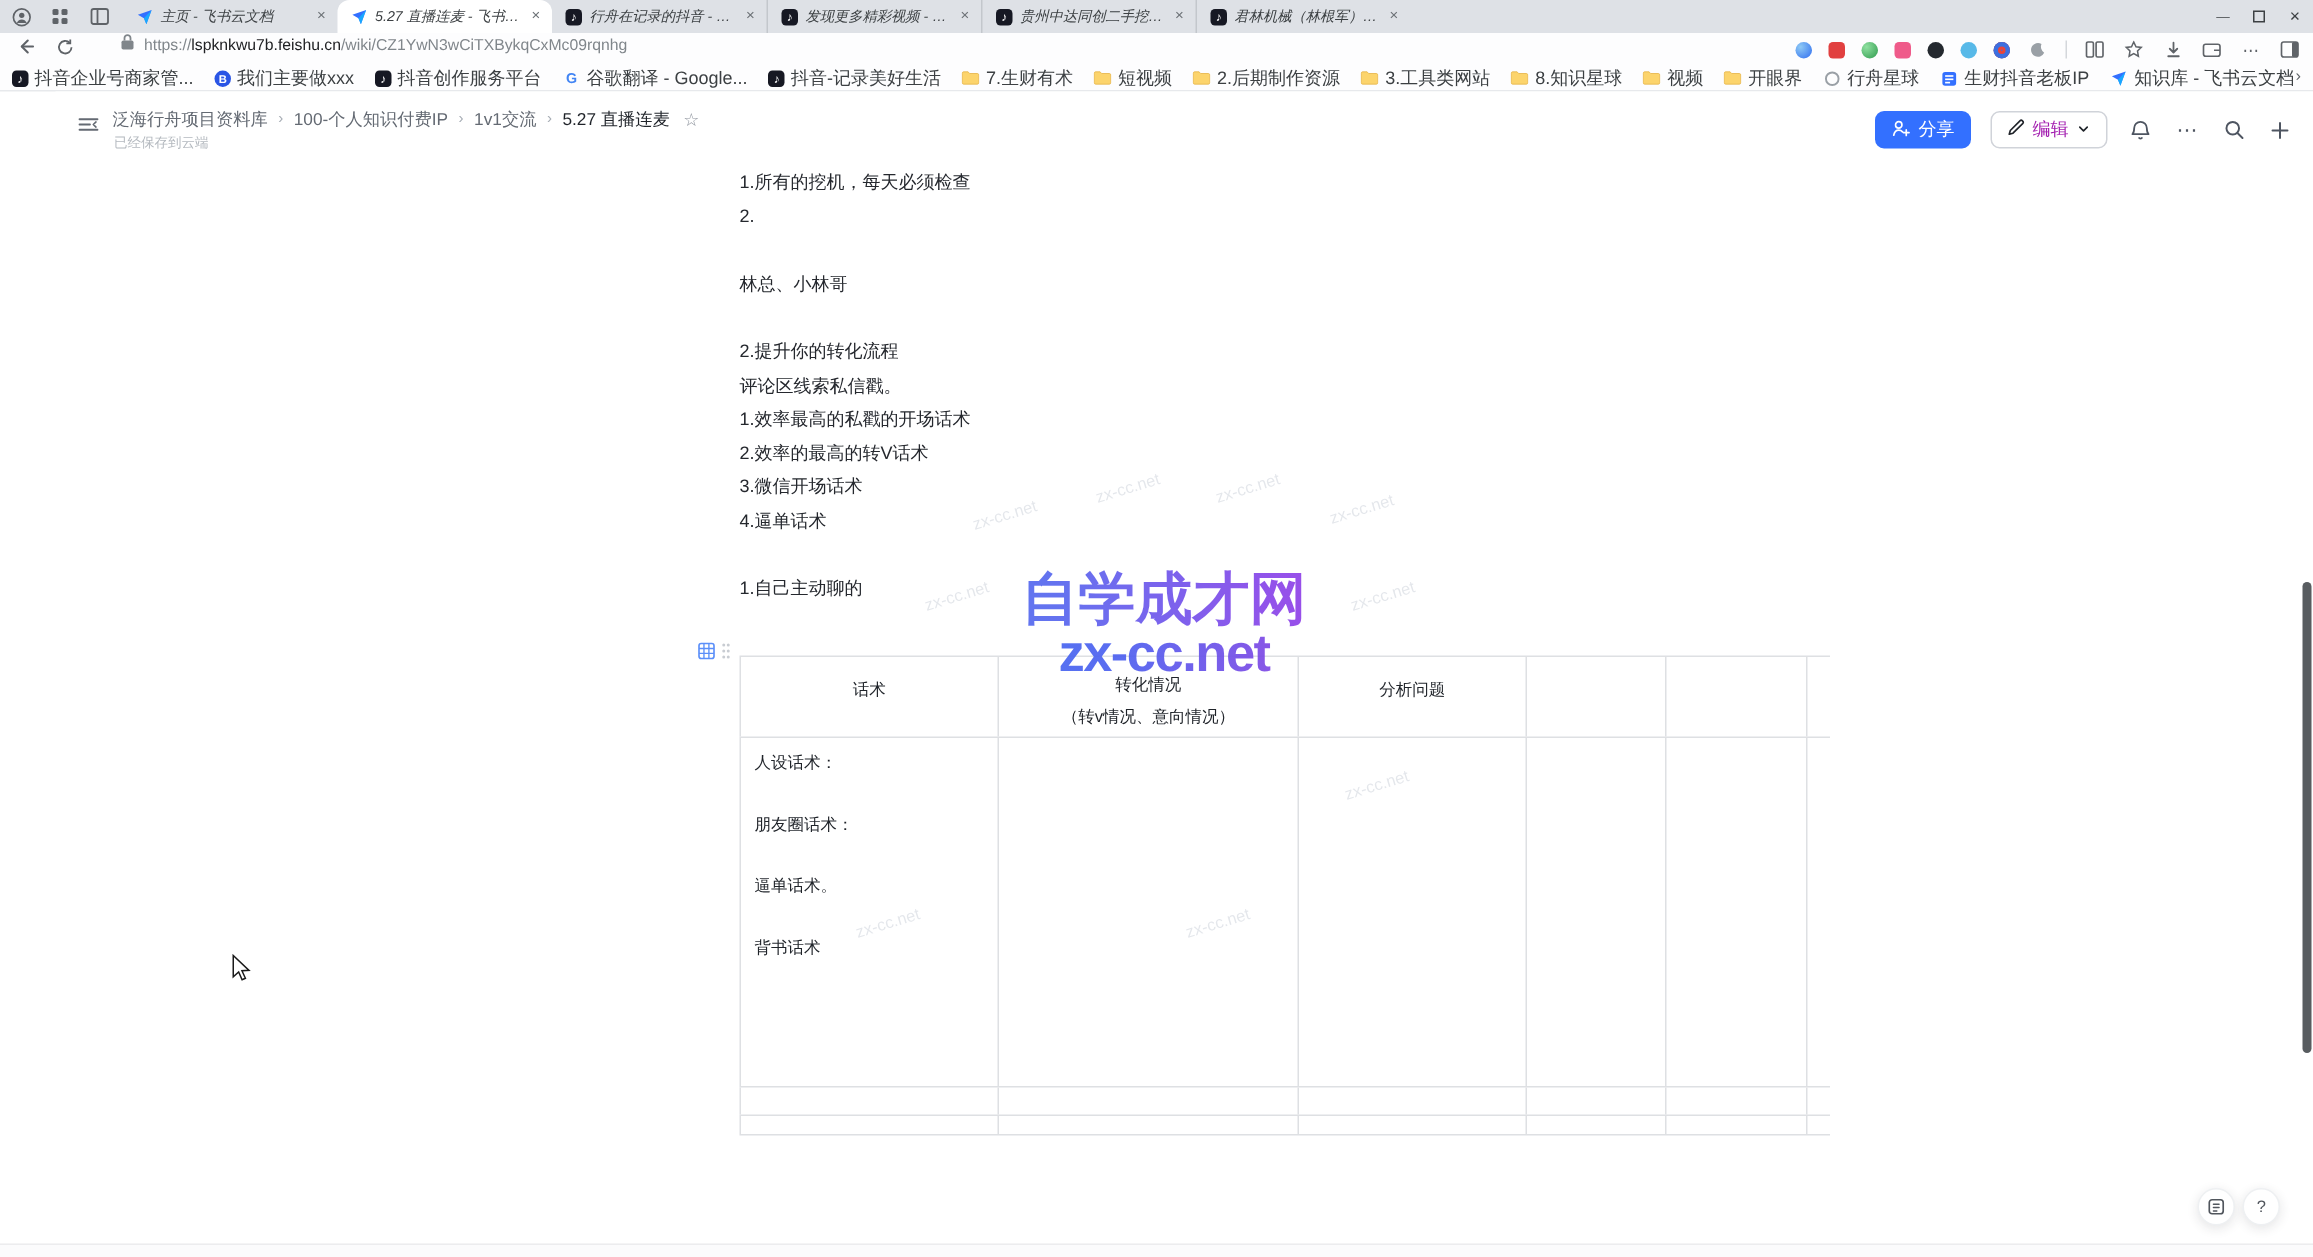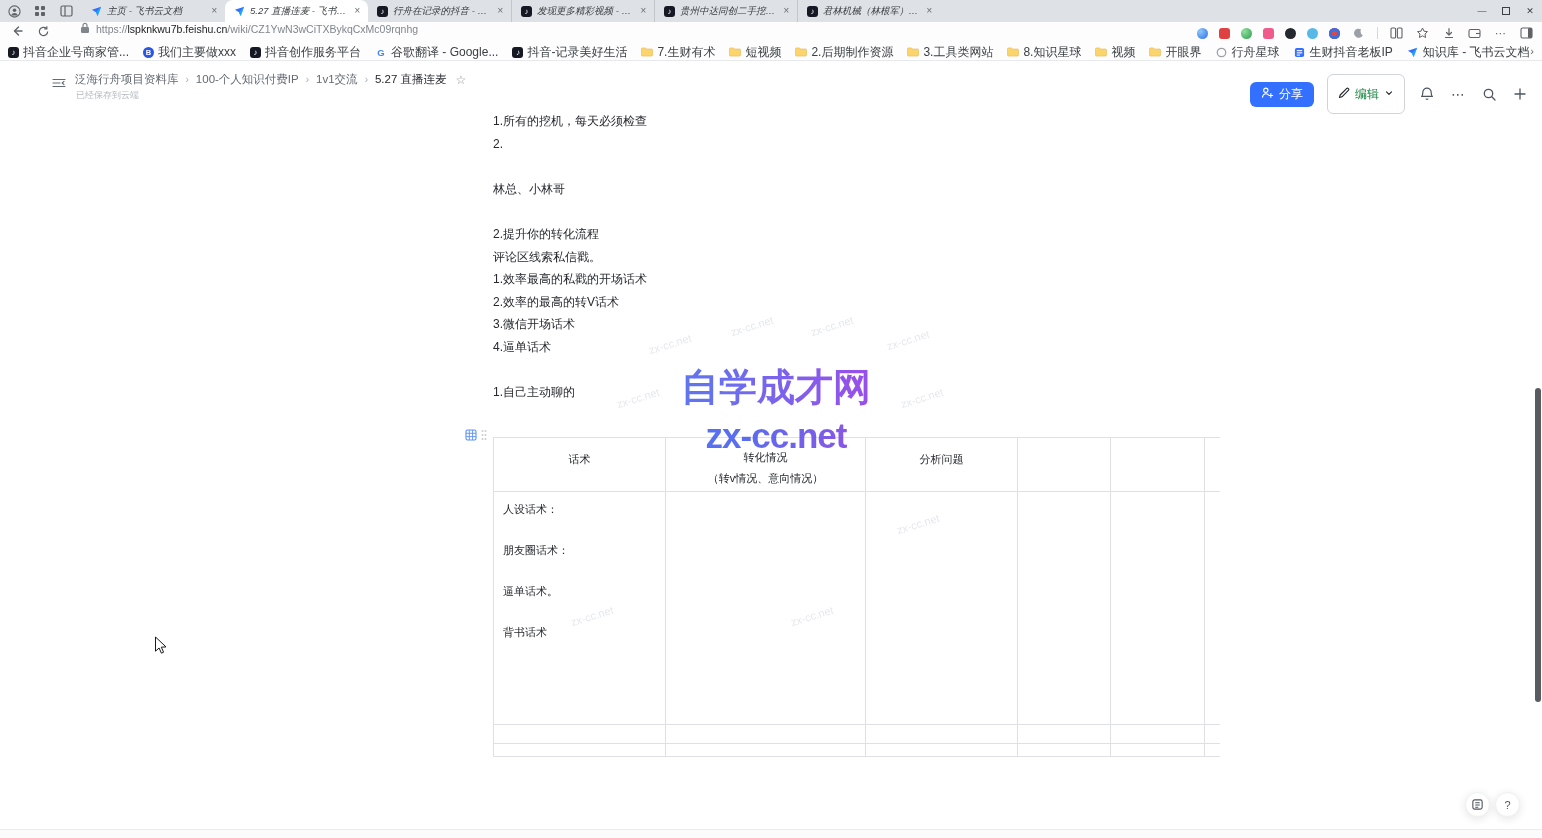--- a/index.html
+++ b/index.html
@@ -49,21 +49,21 @@
   
   .fs-header { position:absolute; left:16px; top:61px; width:1542px; height:45px; background:#fff;margin-left:21px; }
   .catalog-btn { position:absolute; left:14px; top:15px; }
   .breadcrumb { position:absolute; left:38px; top:11px; display:flex; align-items:center; gap:7px; font-size:11.5px; color:#646a73; white-space:nowrap; }
   .crumb-sep { color:#a7adb5; font-size:10px; }
   .crumb-last { color:#1f2329; }
   .crumb-star { color:#8f959e; font-size:12px; margin-left:2px; }
   .save-status { position:absolute; left:39px; top:28px; font-size:9px; color:#b4b9bf; }
   .fs-actions { position:absolute; right:12px; top:13px; display:flex; align-items:center; gap:13px; }
   .share-btn { display:flex; align-items:center; gap:5px; height:25px; padding:0 11px; background:#3370ff; color:#fff; font-size:12px; border-radius:6px; }
-  .edit-btn { display:flex; align-items:center; gap:5px; height:40px; padding:0 10px; background:#fff; border:1px solid #d0d3d9; color:#15803d; font-size:12px; border-radius:6px;text-align:right; }
+  .edit-btn { display:flex; align-items:center; gap:5px; height:25px; padding:0 10px; background:#fff; border:1px solid #d0d3d9; color:#a21caf; font-size:12px; border-radius:6px;text-align:right; }
   .hd-ic { display:inline-flex; width:18px; height:18px; align-items:center; justify-content:center; color:#4e5561; font-size:14px; }
   .avatar { width:25px; height:25px; border-radius:50%; background:radial-gradient(circle at 35% 70%, #3d5166 0%, #1c2733 55%, #0e141c 100%); border:1px solid #e3e5e8; }
 
   
   .doc-paragraphs { position:absolute; left:493px; top:110px; width:726px; }
   .doc-line { font-size:12px; color:#25282e; line-height:22.6px; min-height:22.6px; white-space:pre-wrap; }
 
   
   .doc-table { position:absolute; left:493px; top:437px; width:727px; border-top:1px solid #dee0e3; font-size:11px; color:#1f2329; }
   .t-row { display:flex; border-bottom:1px solid #dee0e3; }
@@ -83,21 +83,21 @@
   .row-tall .c1 { padding:10px 9px 0 9px; }
   .tall-line { height:41px; line-height:15px; }
   .row-e1 { height:19px; }
   .row-e2 { height:13px; border-bottom:1px solid #dee0e3; }
   .tbl-handles { position:absolute; left:465px; top:427px; display:flex; gap:3px; align-items:center; }
 
   
   .wm-big { position:absolute; left:496px; width:560px; text-align:center; font-weight:bold; letter-spacing:0;
     background:linear-gradient(90deg,#3b7df2 0%,#5a68ee 38%,#9440e8 68%,#d62e86 100%);
     -webkit-background-clip:text; background-clip:text; color:transparent; opacity:.93; pointer-events:none; }
-  .wm-title { top:362px; font-size:38px; }
+  .wm-title { top:374px; font-size:38px; }
   .wm-site { top:416px; font-size:35px; letter-spacing:-1px;
     background:linear-gradient(90deg,#2f7df5 0%,#4f62ef 45%,#a13adf 75%,#d6306e 100%);
     -webkit-background-clip:text; background-clip:text; color:transparent; }
   .wm-tile { position:absolute; font-size:11px; color:#7c89a0; opacity:.20; transform:rotate(-17deg); pointer-events:none; }
 
   
   .scroll-thumb { position:absolute; left:1535px; top:388px; width:6px; height:314px; background:#585c60; border-radius:3px; }
   .float-btns { position:absolute; right:22px; top:792px; display:flex; gap:5px; }
   .float-btn { width:25px; height:25px; border-radius:50%; background:#fff; border:1px solid #eef0f2; box-shadow:0 2px 8px rgba(31,35,41,.12); display:flex; align-items:center; justify-content:center; color:#51565d; font-size:11px; }
 

